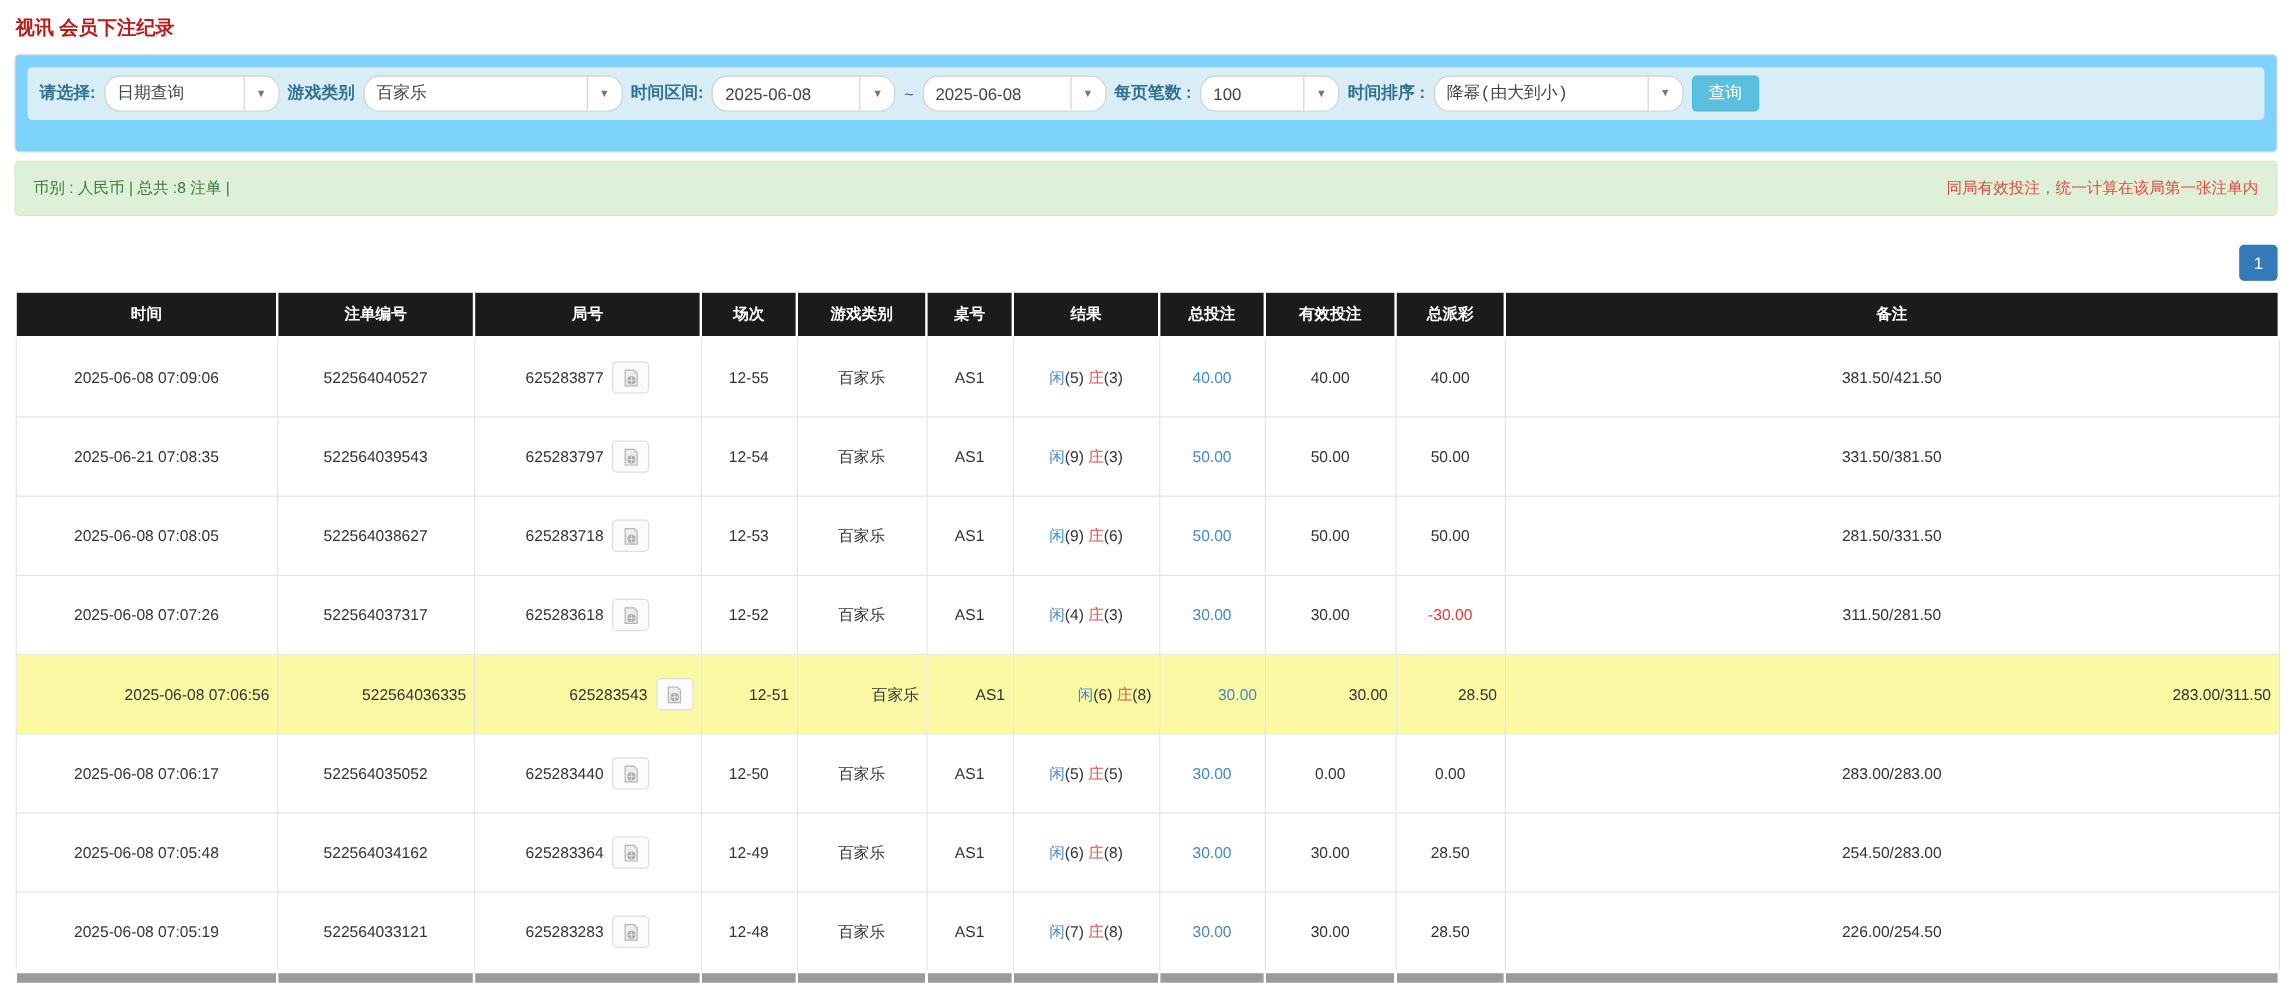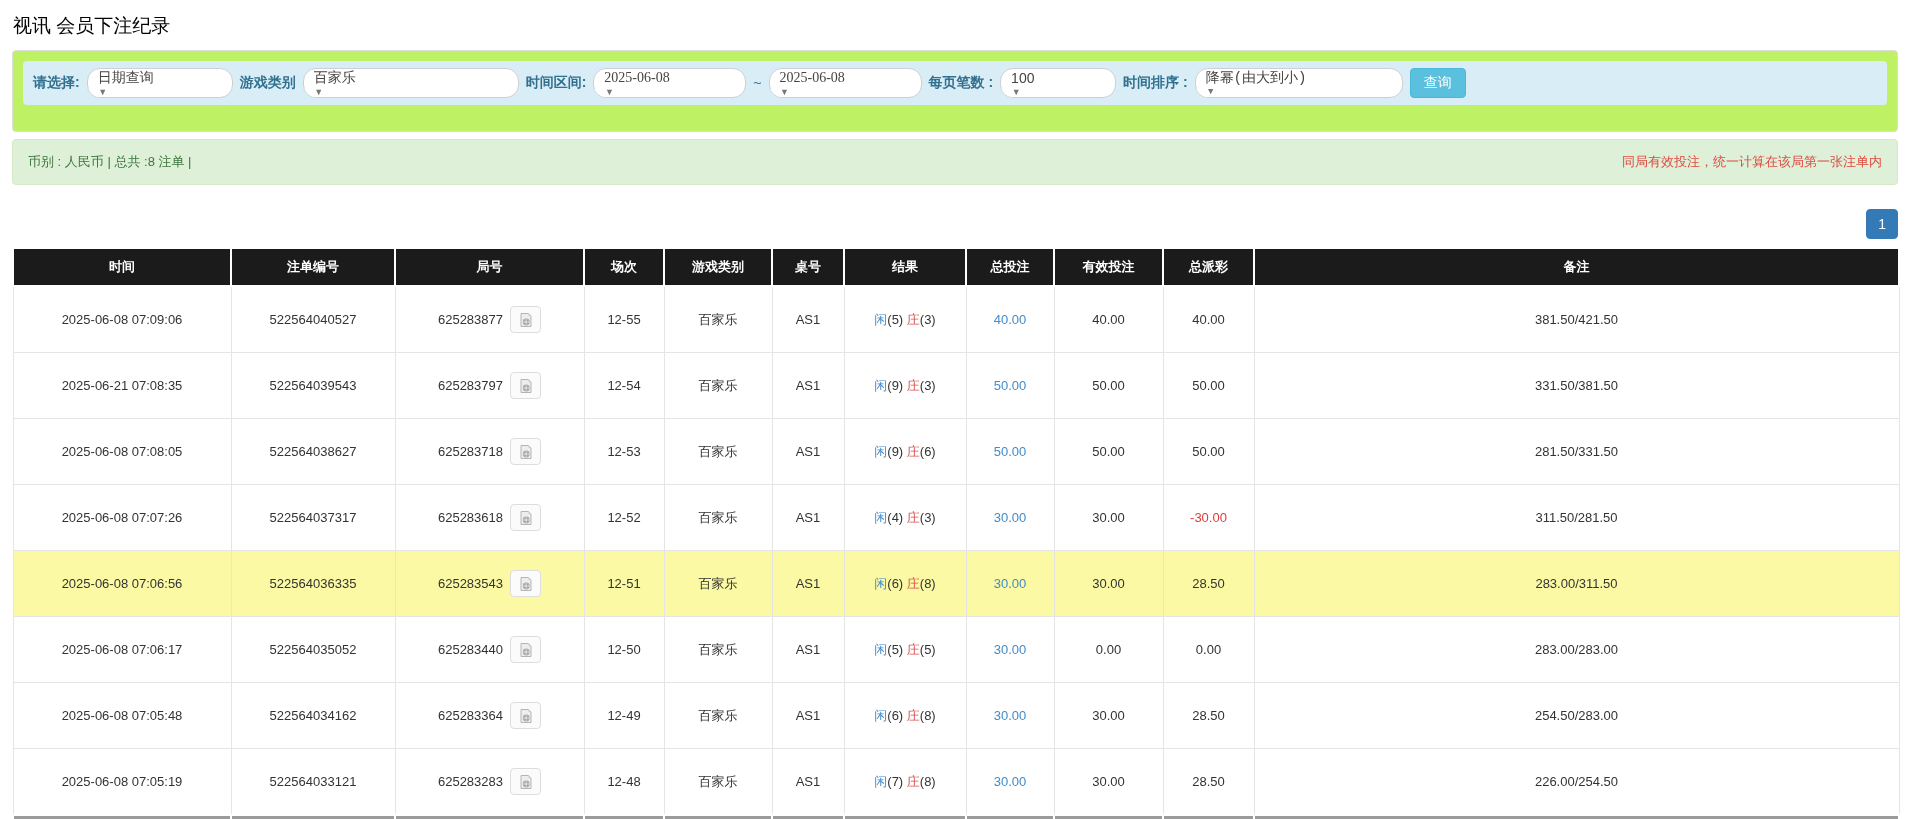--- a/index.html
+++ b/index.html
@@ -1,32 +1,32 @@
 <!DOCTYPE html>
 <html><head>
 <meta charset="utf-8">
 <style>
   * { box-sizing: border-box; margin: 0; padding: 0; }
   html,body { width: 1910px; height: 819px; background: #fff; overflow: hidden;
     font-family: "Liberation Sans", "DejaVu Sans", sans-serif; }
-  .page-title { font-size: 19px; font-weight: 400; color: #000000; padding: 13px 13px 7px; }
+  .page-title { font-size: 16px; font-weight: 700; color: #b91c1c; padding: 13px 13px 7px; }
 
   
   .filter-wrapper { margin: 4px 12px 0; border: 1px solid #ddd; border-radius: 4px;
-    background: #bef264; padding: 10px 10px 26px; }
+    background: #7dd3fc; padding: 10px 10px 26px; }
   .filter-bar { background: #d9edf7; border-radius: 4px; padding: 7px 10px;
     display: flex; align-items: center; gap: 7px; }
   .flabel { color: #31708f; font-weight: bold; font-size: 14px; white-space: nowrap; }
   .select { display: inline-flex; align-items: stretch; background: #fff;
-    border: 1px solid #cfcfcf; border-radius: 13px; height: 30px; overflow: hidden; flex-direction: column; }
+    border: 1px solid #cfcfcf; border-radius: 13px; height: 30px; overflow: hidden; }
   .select .val { display: flex; align-items: center; padding: 0 10px; font-size: 14px;
     color: #444; flex: 1; white-space: nowrap; }
   .select .caret { width: 29px; border-left: 1px solid #d5d5d5; display: flex;
     align-items: center; justify-content: center; color: #777; font-size: 9px; background: #fff; }
-  .w1 { width: 146px; } .w2 { width: 216px; } .w3 { width: 153px; font-family: Liberation Serif, serif; }
+  .w1 { width: 146px; } .w2 { width: 216px; } .w3 { width: 153px; }
   .w4 { width: 116px; } .w5 { width: 208px; font-family: Liberation Mono, monospace; }
   .tilde { color: #31708f; font-size: 14px; }
   .search-btn { background: #5bc0de; border: 1px solid #46b8da; color: #fff;
     height: 30px; padding: 0 13px; border-radius: 4px; font-size: 14px; cursor: pointer; }
 
   
   .summary-bar { margin: 7px 12px 16px; background: #dff0d8; border: 1px solid #d6e9c6;
     border-radius: 4px; padding: 13px 15px; display: flex; justify-content: space-between;
     align-items: center; font-size: 13px; }
   .summary-left { color: #3c763d; }
@@ -37,21 +37,21 @@
   .page-btn { display: inline-block; padding: 6px 11px; background: #337ab7;
     border: 1px solid #337ab7; color: #fff; border-radius: 4px; font-size: 14px; cursor: pointer; }
 
   
   table { margin: 0 12px; width: 1886px; border-collapse: collapse; table-layout: fixed;
     text-align: center; font-size: 13px; color: #333; }
   th { background: #1b1b1b; color: #fff; font-weight: bold; padding: 9px 4px;
     border: 2px solid #fff; font-size: 13px; }
   tbody td { padding: 19px 6px; border: 1px solid #e5e5e5; background: #fff;
     overflow: hidden; white-space: nowrap; }
-  tr.highlight td { background: #fbf9a3; }
+  tr.highlight td { background: #fbf9a3; text-align: right; }
   .sumrow td { background: #9b9b9b; color: #fff; border: 2px solid #fff; padding: 10px 6px; }
   .blue { color: #428bca; text-decoration: none; }
   .red { color: #d9534f; }
   .payout.neg { color: #e23b3b; margin-top: 28px; }
   a.blue { cursor: pointer; }
   .video-btn { display: inline-flex; align-items: center; justify-content: center;
     width: 31px; height: 27px; border: 1px solid #ddd; border-radius: 4px;
     background: #fbfbfb; margin-left: 7px; vertical-align: middle; cursor: pointer; }
   .round-id { vertical-align: middle; }
 </style>

